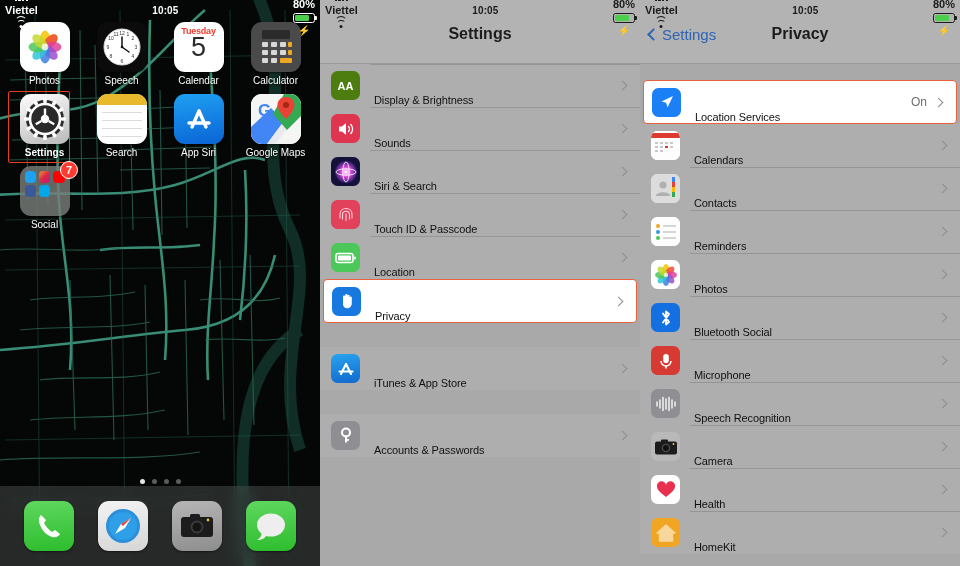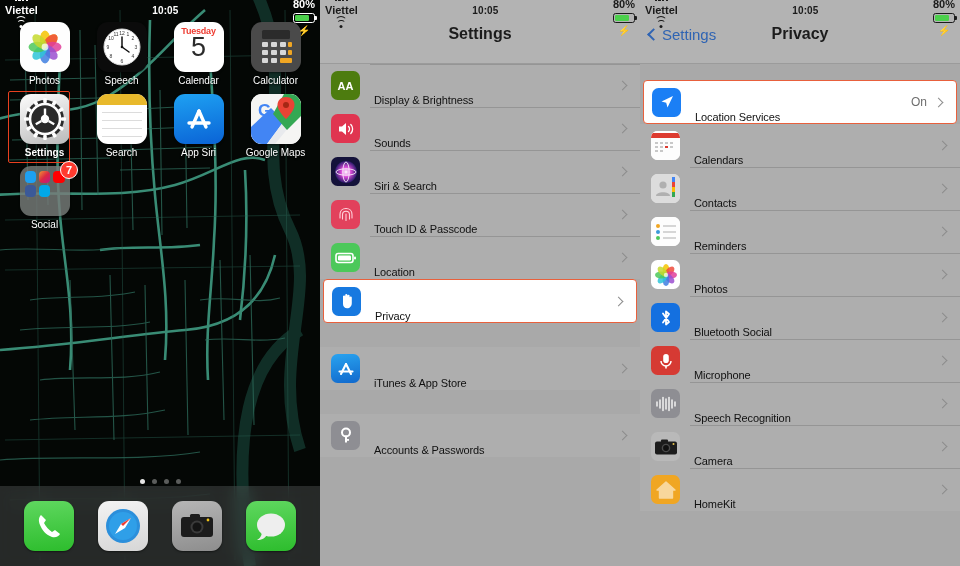--- a/index.html
+++ b/index.html
@@ -831,20 +831,29 @@
             <rect x="7" y="2.5" width="7" height="3" rx="1" fill="#1c1c1c"></rect>
             <circle cx="12" cy="11" r="4.3" fill="#4a4a4a"></circle>
               <circle cx="12" cy="11" r="2.9" fill="#111"></circle>
             <circle cx="19.5" cy="7" r="1" fill="#e8c44a"></circle>
           </svg>
         </span>
         <span class="rl">Camera</span>
         <span class="chev"></span>
       </div>
 
+      <div class="row">
+        <span class="ri t-health">
+          <svg width="20" height="18" viewBox="0 0 20 18">
+              <path d="M10 16 C3 11 1 8 1 5.6 A4.3 4.3 0 0 1 10 4 A4.3 4.3 0 0 1 19 5.6 C19 8 17 11 10 16 Z" fill="#e8304f"></path>
+            </svg>
+        </span>
+        <span class="rl">Health</span>
+        <span class="chev"></span>
+      </div>
 
       <div class="row">
         <span class="ri t-homekit">
           <svg width="22" height="20" viewBox="0 0 22 20">
               <path d="M11 2 L20 10 H17.5 V18 H4.5 V10 H2 Z" fill="#fff" opacity=".55" stroke="#fff" stroke-width="1.4" stroke-linejoin="round"></path>
             </svg>
         </span>
         <span class="rl">HomeKit</span>
         <span class="chev"></span>
       </div>

